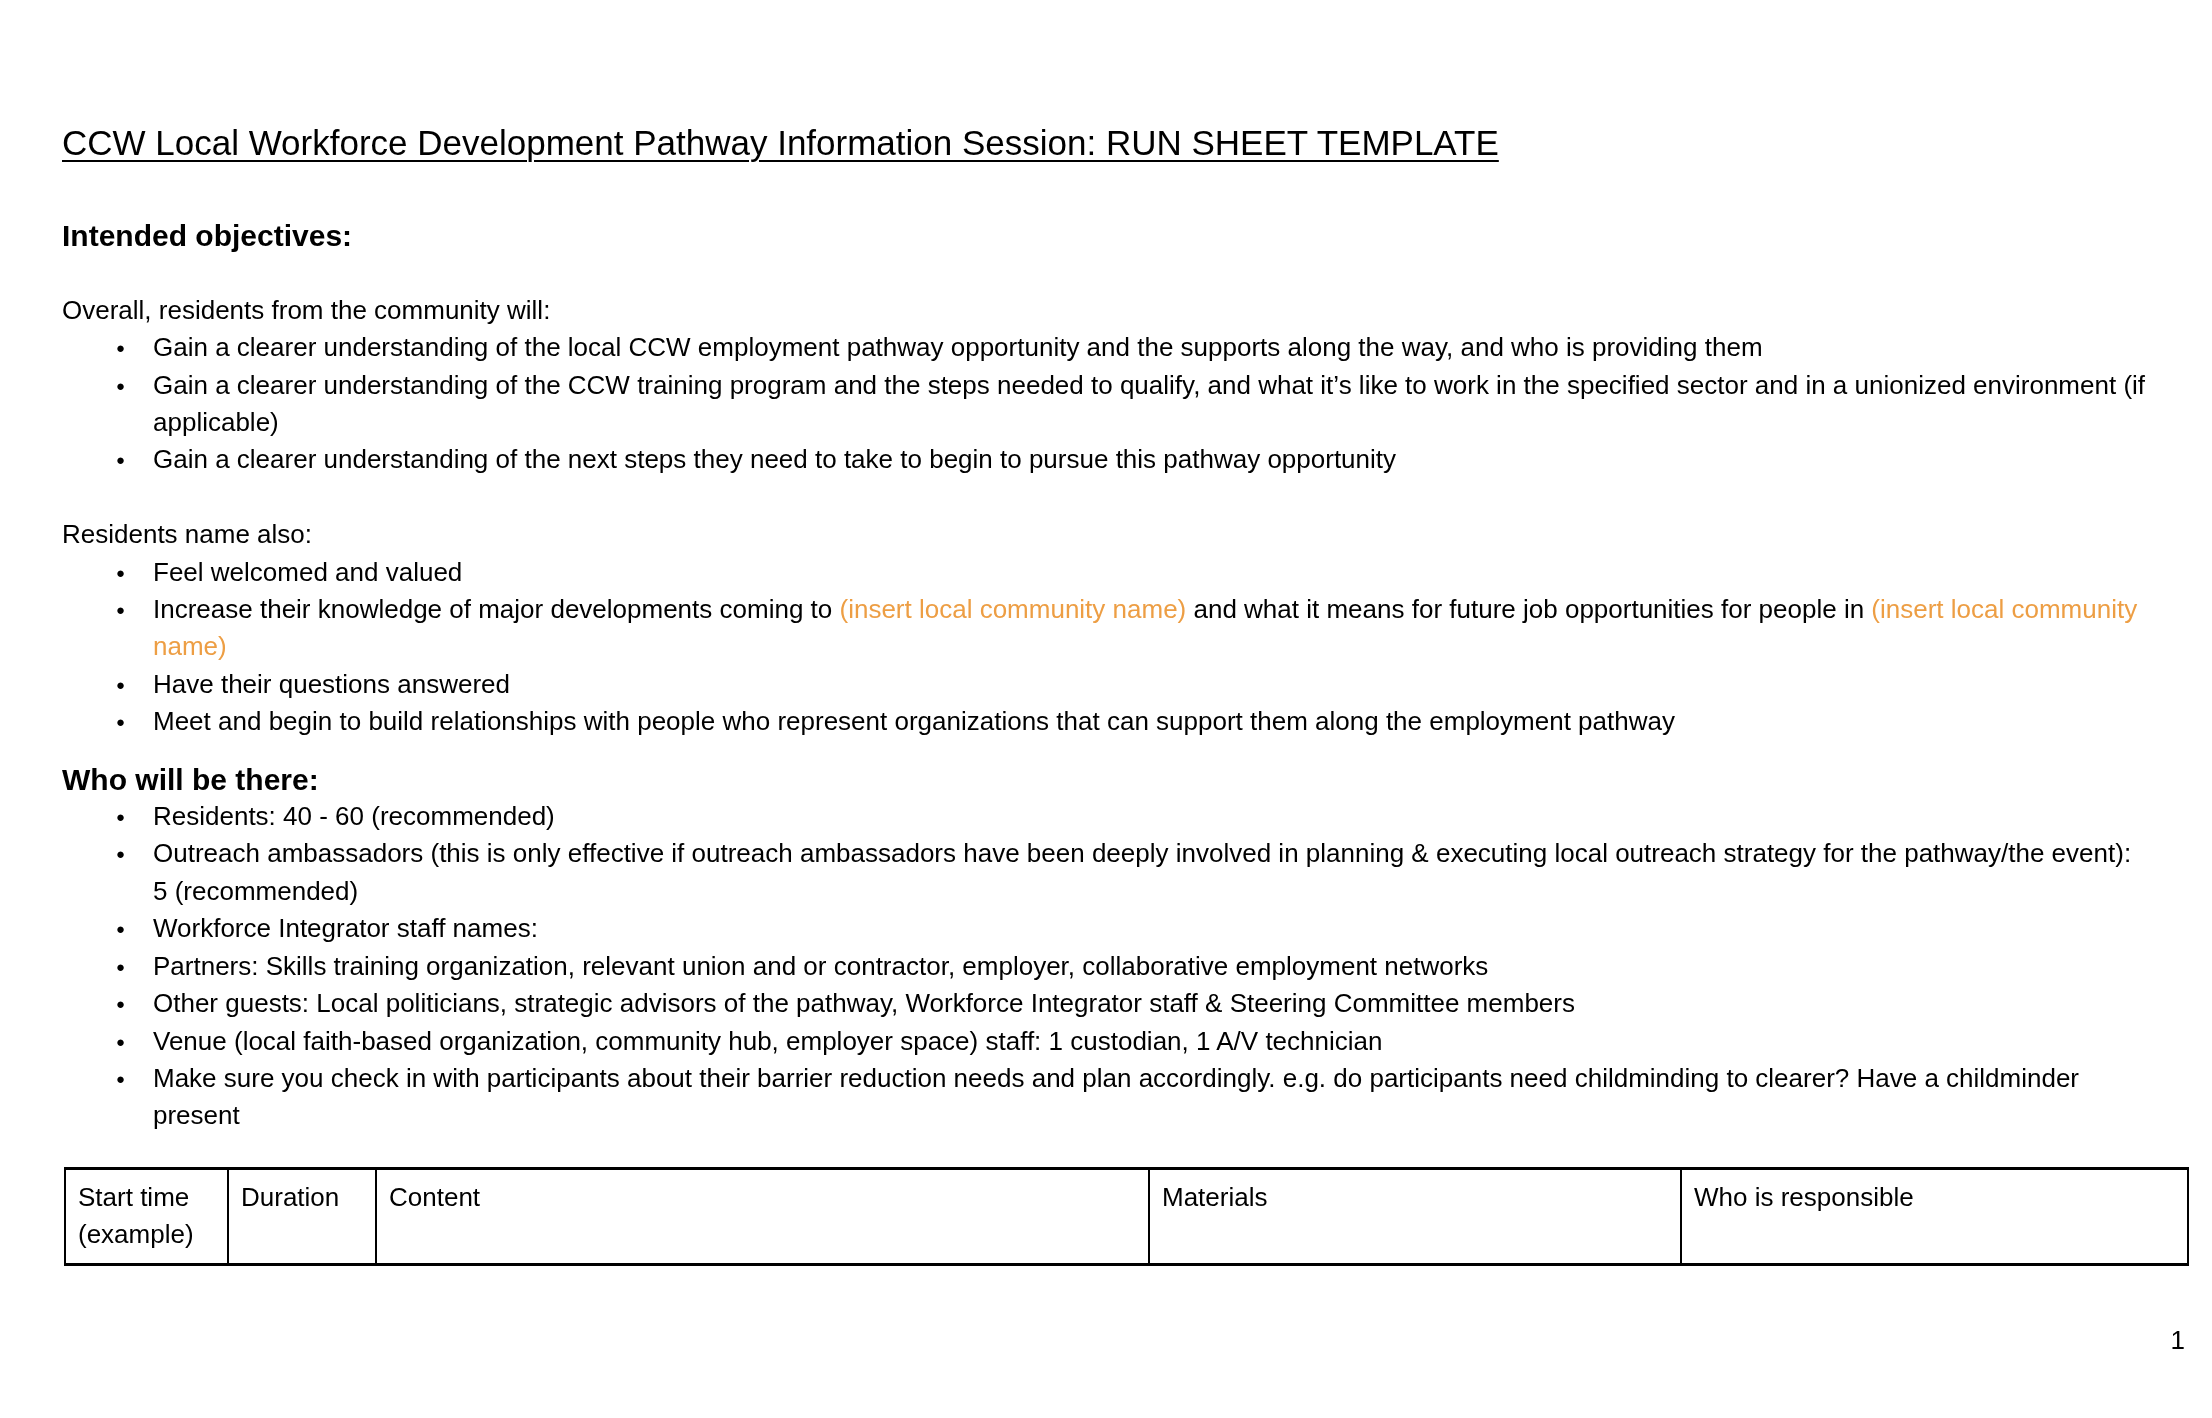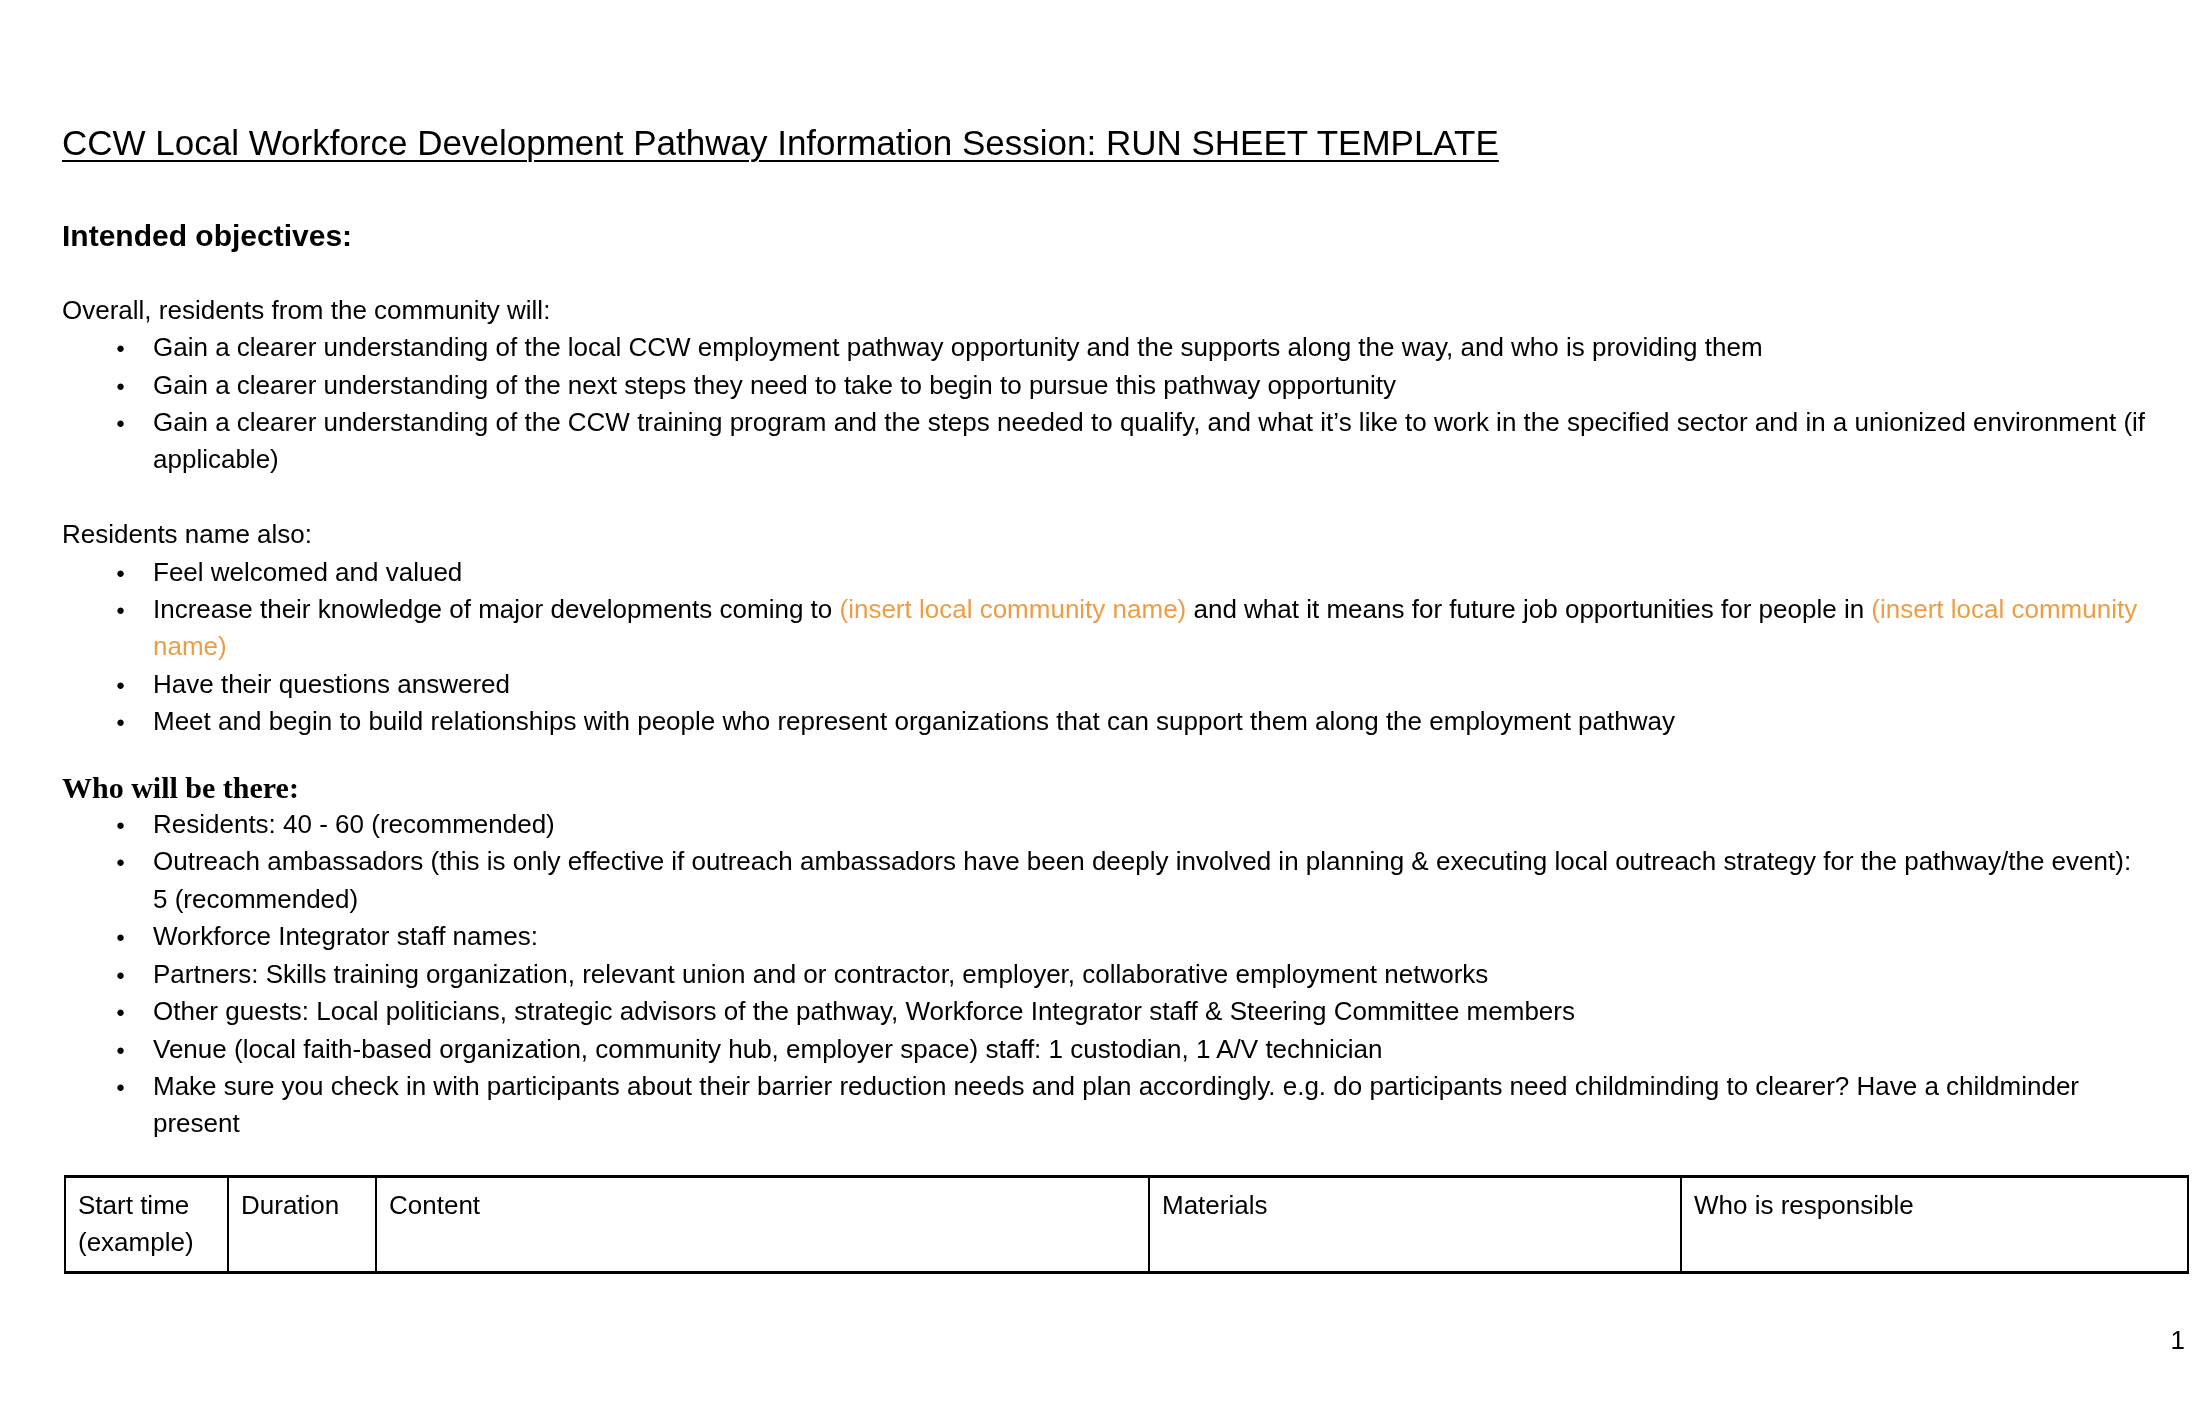--- a/index.html
+++ b/index.html
@@ -30,21 +30,21 @@
     text-decoration: underline;
     text-underline-offset: 5px;
     text-decoration-thickness: 2px;
   }
   .section-heading {
     margin: 52px 0 0 0;
     font-size: 30px;
     line-height: 37.4px;
     font-weight: bold;
   }
-  .section-heading.tight { margin-top: 28px; font-family: Liberation Serif, serif; }
+  .section-heading.tight { margin-top: 20px; }
   .intro {
     margin: 37.4px 0 0 0;
   }
   ul.doc-list {
     margin: 0;
     padding: 0 0 0 91px;
     list-style: none;
   }
   ul.doc-list li {
     position: relative;
@@ -91,22 +91,22 @@
 <div class="page">
 
   <h1 class="doc-title">CCW Local Workforce Development Pathway Information Session: RUN SHEET TEMPLATE</h1>
 
   <p class="section-heading">Intended objectives:</p>
 
   <p class="intro">Overall, residents from the community will:</p>
 
   <ul class="doc-list">
     <li>Gain a clearer understanding of the local CCW employment pathway opportunity and the supports along the way, and who is providing them</li>
+    <li>Gain a clearer understanding of the CCW training program and the steps needed to qualify, and what it’s like to work in the specified sector and in a unionized environment (if applicable)</li>
     <li>Gain a clearer understanding of the next steps they need to take to begin to pursue this pathway opportunity</li>
-    <li>Gain a clearer understanding of the CCW training program and the steps needed to qualify, and what it’s like to work in the specified sector and in a unionized environment (if applicable)</li>
   </ul>
 
   <p class="intro">Residents name also:</p>
 
   <ul class="doc-list">
     <li>Feel welcomed and valued</li>
     <li><span>Increase their knowledge of major developments coming to </span><span class="placeholder" style="color: rgb(237, 158, 68);">(insert local community name)</span><span> and what it means for future job opportunities for people in </span><span class="placeholder" style="color: rgb(237, 158, 68);">(insert local community name)</span></li>
     <li>Have their questions answered</li>
     <li>Meet and begin to build relationships with people who represent organizations that can support them along the employment pathway</li>
   </ul>

